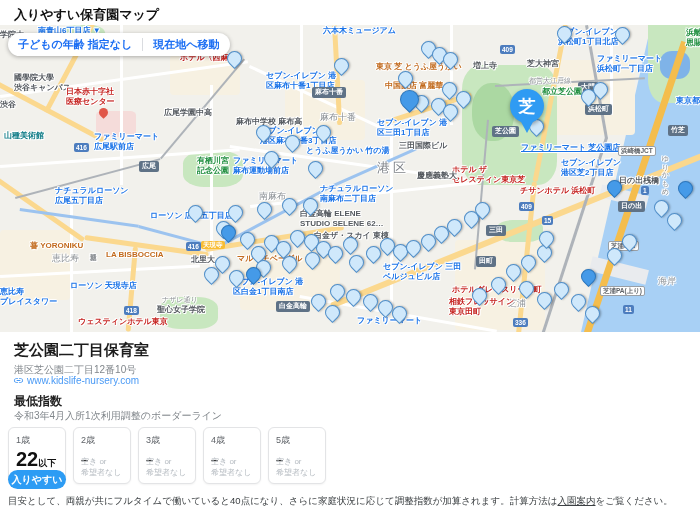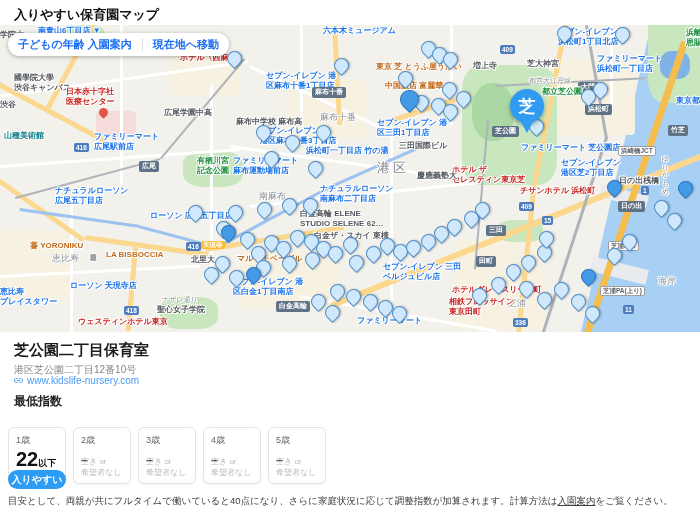--- a/index.html
+++ b/index.html
@@ -165,39 +165,39 @@
       <span class="lbl t-blue" style="left: 323px; top: 1px;">六本木ミュージアム</span>
       <span class="lbl t-blue" style="left: 266px; top: 46px;">セブン-イレブン 港
 区麻布十番1丁目店</span>
       <span class="lbl t-station" style="left: 312px; top: 62px;">麻布十番</span>
       <span class="lbl t-orange" style="left: 376px; top: 37px;">東京 芝 とうふ屋うかい</span>
       <span class="lbl t-orange" style="left: 385px; top: 56px;">中国飯店 富麗華</span>
       <span class="lbl t-gray" style="left: 236px; top: 92px;">麻布中学校 麻布高</span>
       <span class="lbl t-area" style="left: 320px; top: 87px;">麻布十番</span>
       <span class="lbl t-blue" style="left: 260px; top: 101px;">セブン-イレブン
 港区麻布十番3丁目店</span>
-      <span class="lbl t-blue" style="left: 306px; top: 121px;">浜松町一丁目店 竹の湯</span>
+      <span class="lbl t-blue" style="left: 306px; top: 121px;">とうふ屋うかい 竹の湯</span>
       <span class="lbl t-blue" style="left: 377px; top: 93px;">セブン-イレブン 港
 区三田1丁目店</span>
       <span class="lbl t-gray" style="left: 399px; top: 116px;">三田国際ビル</span>
       <span class="lbl t-area-lg" style="left: 377px; top: 135px;">港区</span>
       <span class="lbl t-blue" style="left: 233px; top: 131px;">ファミリーマート
 麻布運動場前店</span>
       <span class="lbl t-blue" style="left: 558px; top: 2px;">セブン-イレブン
 浜松町1丁目北店</span>
       <span class="lbl t-blue" style="left: 597px; top: 29px;">ファミリーマート
 浜松町一丁目店</span>
       <span class="lbl t-gray" style="left: 527px; top: 34px;">芝大神宮</span>
       <span class="lbl t-gray" style="left: 473px; top: 36px;">増上寺</span>
       <span class="lbl t-road" style="left: 529px; top: 52px;">都営大江戸線</span>
       <span class="lbl t-station" style="left: 578px; top: 57px;">大門</span>
       <span class="lbl t-station" style="left: 585px; top: 79px;">浜松町</span>
       <span class="lbl t-green" style="left: 542px; top: 62px;">都立芝公園</span>
       <span class="lbl t-station" style="left: 492px; top: 101px;">芝公園</span>
-      <span class="lbl t-blue" style="left: 521px; top: 118px;">ファミリーマート 芝公園店</span>
+      <span class="lbl t-blue" style="left: 521px; top: 118px; text-decoration: underline;">ファミリーマート 芝公園店</span>
       <span class="lbl t-blue" style="left: 561px; top: 133px;">セブン-イレブン
 港区芝2丁目店</span>
       <span class="lbl t-red" style="left: 452px; top: 140px;">ホテル ザ
 セレスティン東京芝</span>
       <span class="lbl t-red" style="left: 520px; top: 161px;">チサンホテル 浜松町</span>
       <span class="lbl t-blue" style="left: 676px; top: 71px;">東京都</span>
       <span class="lbl t-station" style="left: 668px; top: 100px;">竹芝</span>
       <span class="lbl t-badge-white" style="left: 618px; top: 121px;">浜崎橋JCT</span>
       <span class="lbl t-vroad" style="left: 660px; top: 126px;">ゆりかもめ</span>
       <span class="lbl t-gray" style="left: 619px; top: 151px;">日の出桟橋</span>
@@ -334,36 +334,37 @@
       <div class="mk dark" style="width: 13px; height: 13px; left: 580.5px; top: 243.5px;"></div>
       <div class="mk dark" style="width: 13px; height: 13px; left: 677.5px; top: 155.5px;"></div>
     </div>
 
   <div class="sel" id="selected-marker" style="left: 510px; top: 64px;">
     <div class="c">芝</div>
     <div class="tail"></div>
   </div>
 
   <div class="pill">
-    <span class="pbtn">子どもの年齢 入園案内</span>
+    <span class="pbtn">子どもの年齢 指定なし</span>
     <span class="sep"></span>
     <span class="pbtn">現在地へ移動</span>
   </div>
 </div>
 
 <div class="sheet">
   <div class="n-name">芝公園二丁目保育室</div>
   <div class="n-addr">港区芝公園二丁目12番10号</div>
   <div class="n-link">
     <svg viewBox="0 0 24 24">
         <path d="M3.9 12c0-1.71 1.39-3.1 3.1-3.1h4V7H7c-2.76 0-5 2.24-5 5s2.24 5 5 5h4v-1.9H7c-1.71 0-3.1-1.39-3.1-3.1zM8 13h8v-2H8v2zm9-6h-4v1.9h4c1.71 0 3.1 1.39 3.1 3.1s-1.39 3.1-3.1 3.1h-4V17h4c2.76 0 5-2.24 5-5s-2.24-5-5-5z"></path>
       </svg>
     <span>www.kidslife-nursery.com</span>
   </div>
   <div class="s-title">最低指数</div>
+  <div class="s-sub">令和3年4月入所1次利用調整のボーダーライン</div>
   <div class="cards" id="cards">
       <div class="card">
         <div class="age-label">1歳</div>
         <div class="age-value big">22<span class="suffix">以下</span></div>
         <div class="easy-badge">入りやすい</div>
       </div>
       <div class="card">
         <div class="age-label">2歳</div>
         <div class="age-value">–</div>
         <div class="age-note">空き or

